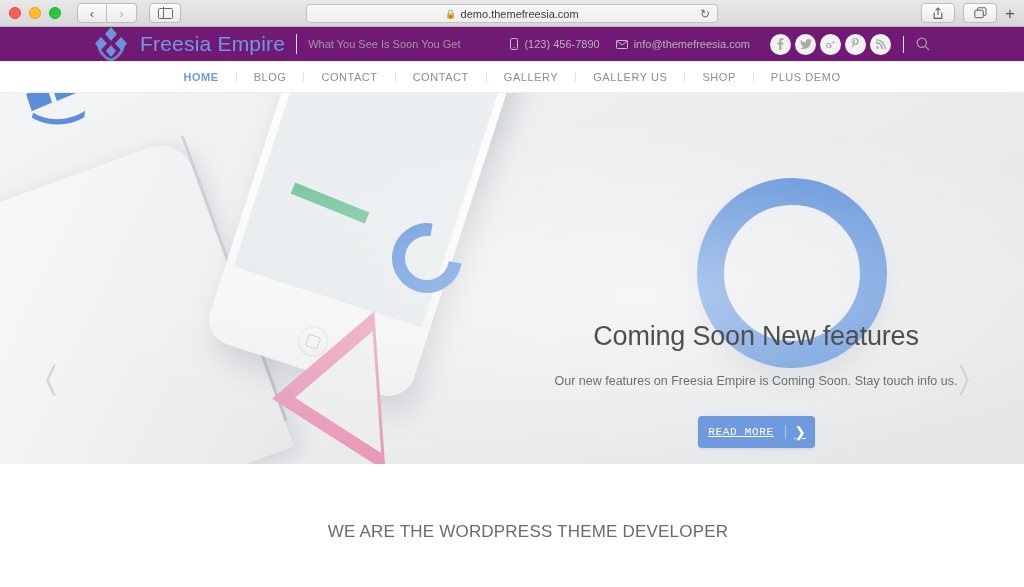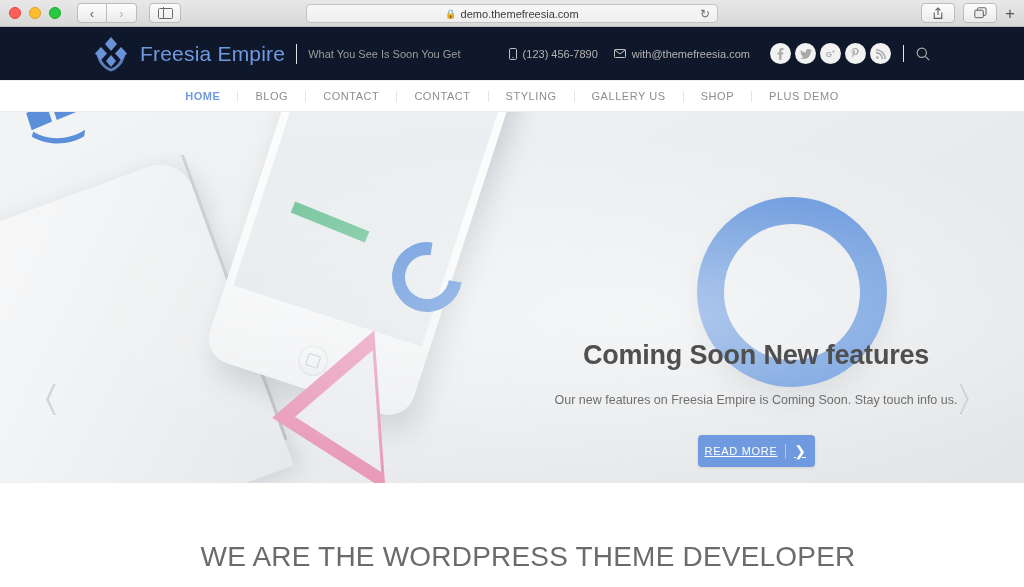--- a/index.html
+++ b/index.html
@@ -57,21 +57,21 @@
   .reload-icon {
     position: absolute; right: 7px; top: 50%; transform: translateY(-50%);
     font-size: 12px; color: #707070; line-height: 1;
   }
   .chrome-right { margin-left: auto; display: flex; align-items: center; }
   .chrome-right .chrome-btn { width: 34px; margin-right: 8px; border-radius: 4px; }
   .plus-btn { font-size: 17px; color: #585858; margin-right: 9px; line-height: 1; }
 
   
   .site-header {
-    height: 54px; background: #0f172a;
+    height: 35px; background: #701a75;
     display: flex; align-items: center;
     border-bottom: 1px solid #f0f0f0;
   }
   .brand { display: flex; align-items: center; margin-left: 94px; }
   .logo-mark { width: 34px; height: 36px; position: relative; flex: none; }
   .site-title { font-size: 21px; color: #6f9ae0; margin-left: 12px; font-weight: 400; letter-spacing: .2px; }
   .tagline-sep { width: 1px; height: 20px; background: #e3e3e3; margin: 0 11px; }
   .tagline { font-size: 11px; color: #9c9c9c; }
 
   .header-right { margin-left: auto; display: flex; align-items: center; margin-right: 94px; }
@@ -177,42 +177,42 @@
   .ring-big {
     position: absolute; left: 697px; top: 85px;
     width: 190px; height: 190px; border-radius: 50%;
     border: 27px solid #5b8fd9;
     box-shadow: 0 14px 22px rgba(120,125,135,.18);
   }
 
   .hero-vignette { position: absolute; inset: 0; background: radial-gradient(ellipse at 62% 55%, rgba(255,255,255,.55) 0%, rgba(255,255,255,0) 62%); }
 
   .hero-caption { position: absolute; left: 540px; top: 228px; width: 432px; text-align: center; }
-  .hero-title { font-size: 27px; color: #4f4f4f; font-weight: 700; letter-spacing: -.2px; }
+  .hero-title { font-size: 27px; color: #4f4f4f; font-weight: 400; letter-spacing: -.2px; }
   .hero-sub { font-size: 12.5px; color: #6f6f6f; margin-top: 22px; }
   .read-more {
     margin: 28px auto 0; width: 117px; height: 32px;
     background: #6f9ae0; border-radius: 4px;
     display: flex; align-items: center; color: #fff;
     box-shadow: 0 1px 3px rgba(0,0,0,.10);
   }
-  .rm-label { flex: 1; text-align: center; font-size: 11px; letter-spacing: .7px; }
+  .rm-label { flex: 1; text-align: center; font-size: 11px; letter-spacing: .7px; font-family: Liberation Mono, monospace; }
   .rm-arrow { width: 30px; text-align: center; font-size: 14px; border-left: 1px solid rgba(255,255,255,.45); line-height: 1; }
 
   .hero-arrow {
     position: absolute; top: 268px;
     font-size: 36px; color: #d3d5d7; font-weight: 300; line-height: 1;
     text-shadow: 0 1px 1px rgba(255,255,255,.7);
   }
   .arrow-prev { left: 45px; }
   .arrow-next { left: 958px; }
 
   
   .section-below { background: #fff; height: 134px; display: flex; align-items: flex-start; justify-content: center; }
-  .section-heading { margin-top: 58px; font-size: 28px; color: #6b6b6b; font-weight: 400; letter-spacing: .2px; margin-left: 32px; }
+  .section-heading { margin-top: 58px; font-size: 17px; color: #6b6b6b; font-weight: 400; letter-spacing: .2px; margin-left: 32px; }
 </style>
 </head>
 <body>
 
 <div class="browser-chrome">
   <div class="traffic-lights">
     <span class="tl tl-close"></span>
     <span class="tl tl-min"></span>
     <span class="tl tl-max"></span>
   </div>
@@ -278,21 +278,21 @@
       </span>
       <span>(123) 456-7890</span>
     </div>
     <div class="contact-item">
       <span class="ic">
         <svg width="12" height="9" viewBox="0 0 12 9">
           <rect x="0.5" y="0.5" width="11" height="8" rx="0.8" stroke="#c2c2c2" stroke-width="1" fill="none"></rect>
           <path d="M0.8 1 L6 5 L11.2 1" stroke="#c2c2c2" stroke-width="1" fill="none"></path>
         </svg>
       </span>
-      <span>with@themefreesia.com</span>
+      <span>info@themefreesia.com</span>
     </div>
 
     <div class="social">
       <span class="social-btn">
         <svg width="7" height="12" viewBox="0 0 7 12">
             <path d="M4.4 12V6.6h1.8l.3-2.1H4.4V3.1c0-.6.2-1 1-1h1.1V.2C6.2.1 5.5 0 4.8 0 3.2 0 2.2.9 2.2 2.7v1.8H.4v2.1h1.8V12z" fill="#a9a9a9"></path>
           </svg>
       </span>
       <span class="social-btn">
         <svg width="12" height="10" viewBox="0 0 12 10">
@@ -328,21 +328,21 @@
 
 <nav class="main-nav">
   <a class="nav-item active" href="#">HOME</a>
   <span class="nav-div"></span>
   <a class="nav-item" href="#">BLOG</a>
   <span class="nav-div"></span>
   <a class="nav-item" href="#">CONTACT</a>
   <span class="nav-div"></span>
   <a class="nav-item" href="#">CONTACT</a>
   <span class="nav-div"></span>
-  <a class="nav-item" href="#">STYLING</a>
+  <a class="nav-item" href="#">GALLERY</a>
   <span class="nav-div"></span>
   <a class="nav-item" href="#">GALLERY US</a>
   <span class="nav-div"></span>
   <a class="nav-item" href="#">SHOP</a>
   <span class="nav-div"></span>
   <a class="nav-item" href="#">PLUS DEMO</a>
 </nav>
 
 <section class="hero">
   <div class="hero-photo">

